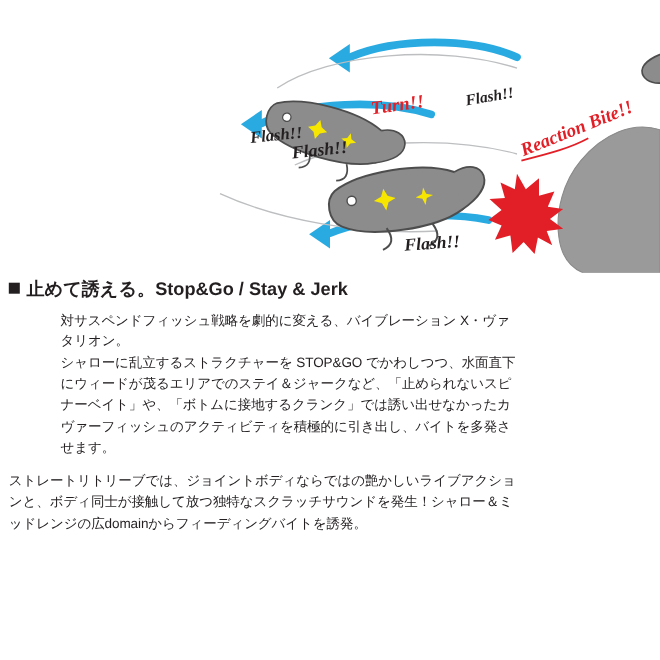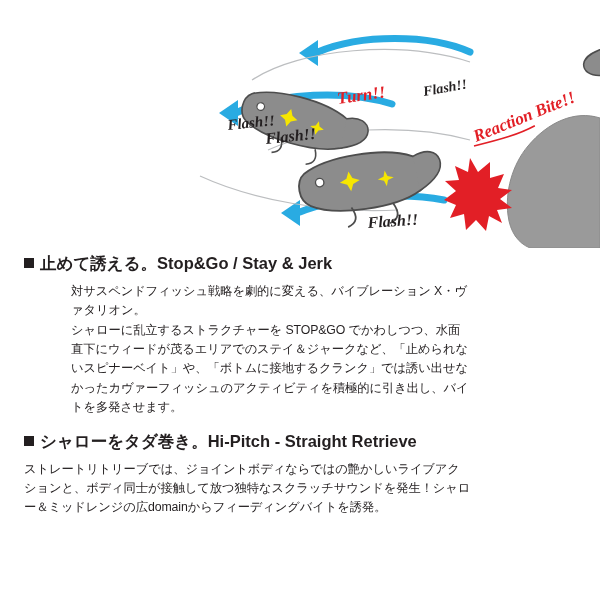--- a/index.html
+++ b/index.html
@@ -31,21 +31,21 @@
   .illustration svg {
     display: block;
   }
 
   
   .content {
     position: absolute;
     left: 0;
     top: 248px;
     width: 480px;
-    padding: 0 8px 0 24px;
+    padding: 0 8px 0 8px;
     box-sizing: border-box;
   }
   .heading {
     display: flex;
     align-items: baseline;
     margin: 6px 0 8px 0;
     font-weight: bold;
   }
   .heading .bullet {
     display: inline-block;
@@ -164,22 +164,18 @@
 
     <div class="heading">
       <span class="bullet"></span>
       <span class="htext">止めて誘える。Stop&amp;Go / Stay &amp; Jerk</span>
     </div>
     <div class="para block-1">
       <p>対サスペンドフィッシュ戦略を劇的に変える、バイブレーション X・ヴァタリオン。</p>
       <p>シャローに乱立するストラクチャーを STOP&amp;GO でかわしつつ、水面直下にウィードが茂るエリアでのステイ＆ジャークなど、「止められないスピナーベイト」や、「ボトムに接地するクランク」では誘い出せなかったカヴァーフィッシュのアクティビティを積極的に引き出し、バイトを多発させます。</p>
     </div>
 
-    <div class="heading heading-2">
-      <span class="bullet"></span>
-      <span class="htext">シャローをタダ巻き。Hi-Pitch - Straight Retrieve</span>
-    </div>
     <div class="para">
       <p>ストレートリトリーブでは、ジョイントボディならではの艶かしいライブアクションと、ボディ同士が接触して放つ独特なスクラッチサウンドを発生！シャロー＆ミッドレンジの広domainからフィーディングバイトを誘発。</p>
     </div>
 
   </div>
 </div>
 
 </body></html>

